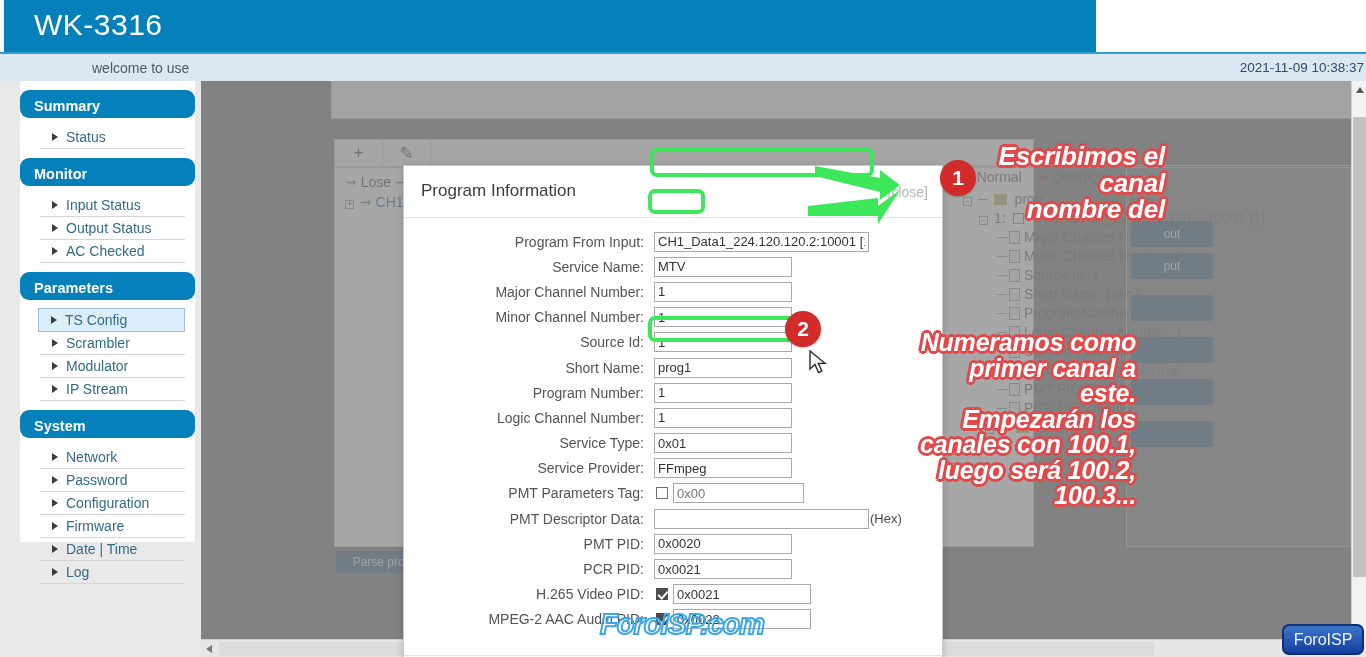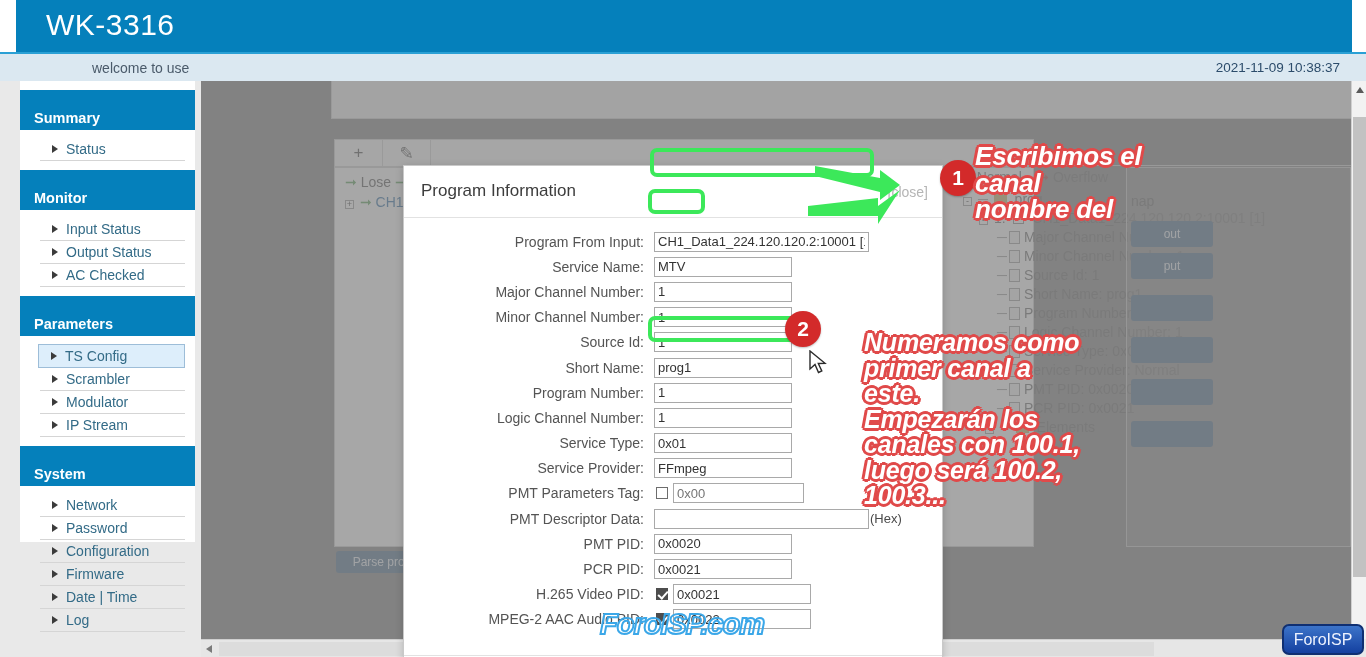--- a/index.html
+++ b/index.html
@@ -7,54 +7,54 @@
     margin: 0; padding: 0;
     width: 1366px; height: 657px;
     overflow: hidden;
     font-family: "Liberation Sans", sans-serif;
     background: #ffffff;
   }
   #root { position: relative; width: 1366px; height: 657px; overflow: hidden; }
 
   
   .brandbar {
-    position: absolute; left: 16px; top: 0; width: 1336px; height: 52px;
+    position: absolute; left: 4px; top: 0; width: 1092px; height: 52px;
     background: #0580bb;
   }
   .brandbar .title {
     position: absolute; left: 30px; top: 8px;
     color: #ffffff; font-size: 30px; font-weight: 400; letter-spacing: .5px;
   }
   .welcomebar {
     position: absolute; left: 0; top: 52px; width: 1366px; height: 29px;
     background: #dbe8f1; border-top: 2px solid #2aa0d5;
   }
   .welcomebar .welcome {
     position: absolute; left: 92px; top: 6px;
     font-size: 14px; color: #4a5a6a;
   }
   .welcomebar .datetime {
-    position: absolute; right: 26px; top: 6px;
+    position: absolute; right: 2px; top: 6px;
     font-size: 13.5px; color: #2c4c6b;
   }
 
   
   .pagebody {
     position: absolute; left: 0; top: 81px; width: 1366px; height: 576px;
     background: #e9e9e9;
   }
 
   
   .sidenav {
     position: absolute; left: 20px; top: 0px; width: 175px; height: 461px;
     background: #ffffff;
   }
   .nav-head {
     background: #0580bb; color: #fff; font-weight: bold; font-size: 14.5px;
-    padding: 20px 0 4px 14px; margin: 0 0 2px 0;
+    padding: 8px 0 4px 14px; margin: 0 0 2px 0; border-radius: 9px;
   }
   .nav-item {
     position: relative; font-size: 14px; color: #336b87;
     padding: 3px 0 3px 26px; margin: 0 10px 0 20px;
     border-bottom: 1px solid #d5d5d5; cursor: pointer;
   }
   .nav-item.sel {
     background: #ddeefb; border: 1px solid #9dbdd8; margin-left: 18px;
     padding-left: 26px;
   }
@@ -236,21 +236,21 @@
   .hl {
     position: absolute; border: 4px solid #3ce85a; border-radius: 7px;
   }
   .badge {
     position: absolute; width: 36px; height: 36px; border-radius: 50%;
     background: #d32a2a; color: #fff; font-size: 21px; font-weight: bold;
     display: flex; align-items: center; justify-content: center;
     box-shadow: 0 1px 2px rgba(0,0,0,.25);
   }
   .anno-text {
-    position: absolute; text-align: left; line-height: 1.02;
+    position: absolute; text-align: right; line-height: 1.02;
     font-size: 26px; font-weight: bold; font-style: italic;
     color: #ffffff;
     text-shadow:
       -2px -2px 0 #e04a4a, 2px -2px 0 #e04a4a,
       -2px  2px 0 #e04a4a, 2px  2px 0 #e04a4a,
        0px -3px 0 #e04a4a, 0px  3px 0 #e04a4a,
       -3px  0px 0 #e04a4a, 3px  0px 0 #e04a4a;
     letter-spacing: -0.2px;
   }
 

